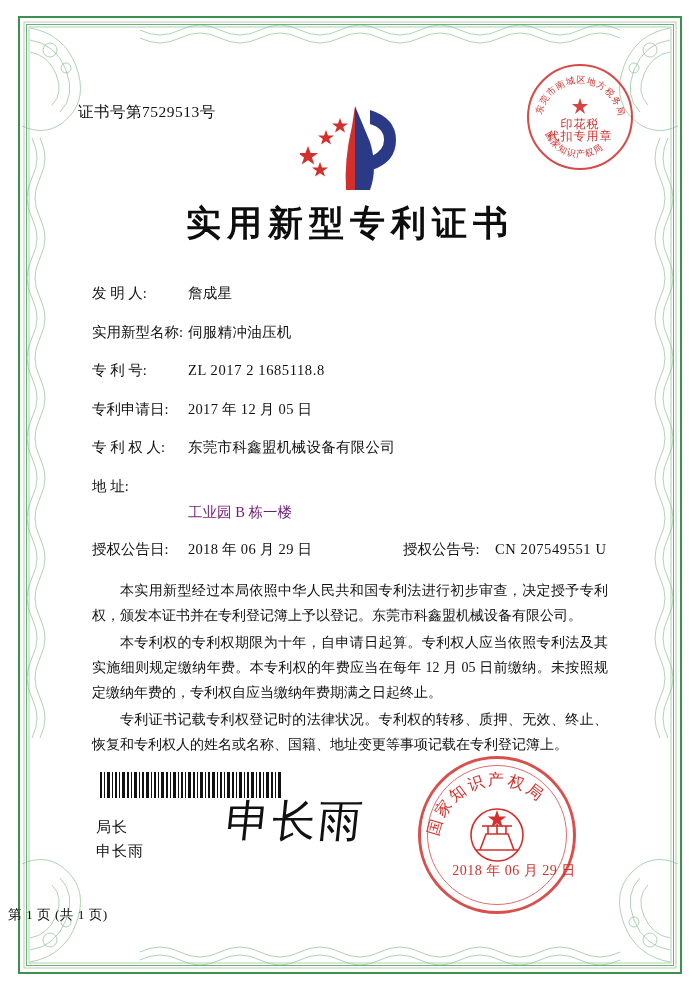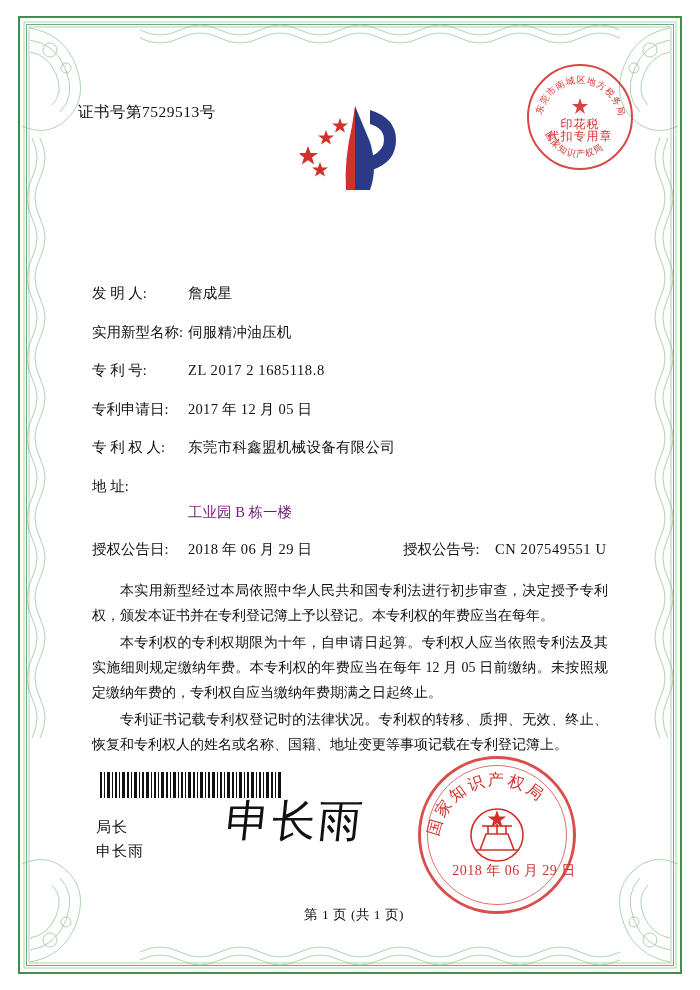--- a/index.html
+++ b/index.html
@@ -247,21 +247,21 @@
     letter-spacing: 0.5px;
     font-family: "Liberation Serif", serif;
   }
 
   
   .footer {
     position: absolute;
     left: 8px;
     right: 0;
     top: 906px;
-    text-align: center;
+    text-align: left;
     font-size: 13.5px;
     color: #111;
     letter-spacing: 0.5px;
   }
 </style>
 </head>
 <body>
 
 <div class="page">
 
@@ -342,20 +342,21 @@
       </text>
       <text font-size="9" fill="#d2302c" font-family="Liberation Sans, sans-serif" letter-spacing="1">
         <textPath href="#arcBot" startOffset="12%">国家知识产权局</textPath>
       </text>
       <polygon points="53,34 55,40 61,40 56,44 58,50 53,46 48,50 50,44 45,40 51,40" fill="#d2302c" opacity="0.9"></polygon>
     </svg>
     <div class="stamp-center-line" style="top:52px;">印花税</div>
     <div class="stamp-center-line" style="top:64px;">代扣专用章</div>
   </div>
 
+  <div class="doc-title">实用新型专利证书</div>
 
   <div class="fields">
     <div class="frow">
       <div class="flabel">发 明 人:</div>
       <div class="fvalue">詹成星</div>
     </div>
     <div class="frow">
       <div class="flabel">实用新型名称:</div>
       <div class="fvalue">伺服精冲油压机</div>
     </div>
@@ -377,21 +378,21 @@
     <div class="addr-second">工业园 B 栋一楼</div>
     <div class="frow two-col">
       <div class="flabel">授权公告日:</div>
       <div class="fvalue">2018 年 06 月 29 日</div>
       <div class="flabel2">授权公告号:</div>
       <div class="fvalue mono">CN 207549551 U</div>
     </div>
   </div>
 
   <div class="body-text">
-    <p>本实用新型经过本局依照中华人民共和国专利法进行初步审查，决定授予专利权，颁发本证书并在专利登记簿上予以登记。本专利权的年费应当在每年。</p>
+    <p>本实用新型经过本局依照中华人民共和国专利法进行初步审查，决定授予专利权，颁发本证书并在专利登记簿上予以登记。东莞市科鑫盟机械设备有限公司。</p>
     <p>本专利权的专利权期限为十年，自申请日起算。专利权人应当依照专利法及其实施细则规定缴纳年费。本专利权的年费应当在每年 12 月 05 日前缴纳。未按照规定缴纳年费的，专利权自应当缴纳年费期满之日起终止。</p>
     <p>专利证书记载专利权登记时的法律状况。专利权的转移、质押、无效、终止、恢复和专利权人的姓名或名称、国籍、地址变更等事项记载在专利登记簿上。</p>
   </div>
 
   <svg class="barcode" viewBox="0 0 182 26" preserveAspectRatio="none">
     <g fill="#111">
       <rect x="0" y="0" width="2" height="26"></rect>
         <rect x="4" y="0" width="1" height="26"></rect>
       <rect x="7" y="0" width="3" height="26"></rect>
         <rect x="12" y="0" width="1" height="26"></rect>

